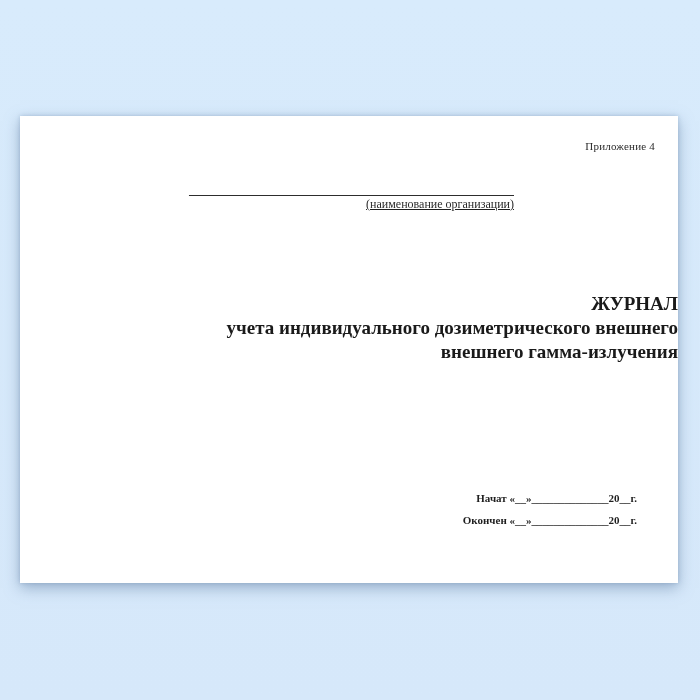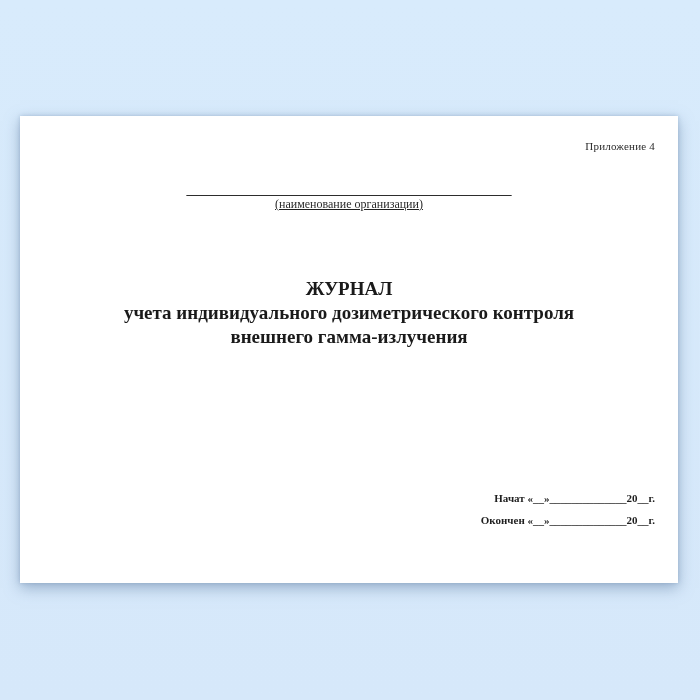--- a/index.html
+++ b/index.html
@@ -1,15 +1,15 @@
 <!DOCTYPE html>
 <html><head>
 <meta charset="utf-8">
 <style>
-  * { margin: 0; padding: 0; box-sizing: border-box; }
+  * { margin: 0; padding: 0; box-sizing: border-box; text-align: right; }
   html, body {
     width: 700px; height: 700px;
     overflow: hidden;
     font-family: "Liberation Serif", "DejaVu Serif", serif;
   }
   .bg {
     position: relative;
     width: 700px; height: 700px;
     background: linear-gradient(180deg, #d8ebfc 0%, #d6e8fa 100%);
   }
@@ -46,31 +46,31 @@
     overflow: hidden;
   }
   .org-caption {
     font-size: 12px;
     line-height: 12px;
     color: #2a2a2a;
     margin-top: 1px;
   }
   .title {
     position: absolute;
-    top: 161px; left: 0;
+    top: 176px; left: 0;
     width: 100%;
     text-align: center;
     font-weight: bold;
     font-size: 19px;
     line-height: 24px;
     color: #1a1a1a;
   }
   .dates {
     position: absolute;
-    top: 376px; right: 23px;
+    top: 376px; right: 41px;
     text-align: right;
     font-weight: bold;
     font-size: 11px;
     line-height: 13px;
     color: #1f1f1f;
   }
   .dates .date-row { margin-bottom: 9px; white-space: nowrap; }
 </style>
 </head>
 <body>
@@ -80,21 +80,21 @@
 
     <div class="annex">Приложение 4</div>
 
     <div class="org">
       <div class="org-line">_________________________________________________________________</div>
       <div class="org-caption">(наименование организации)</div>
     </div>
 
     <div class="title">
       <div>ЖУРНАЛ</div>
-      <div>учета индивидуального дозиметрического контроля</div>
+      <div>учета индивидуального дозиметрического внешнего</div>
       <div>внешнего гамма-излучения</div>
     </div>
 
     <div class="dates">
       <div class="date-row">Начат «__»______________20__г.</div>
       <div class="date-row">Окончен «__»______________20__г.</div>
     </div>
 
   </div>
 </div>

